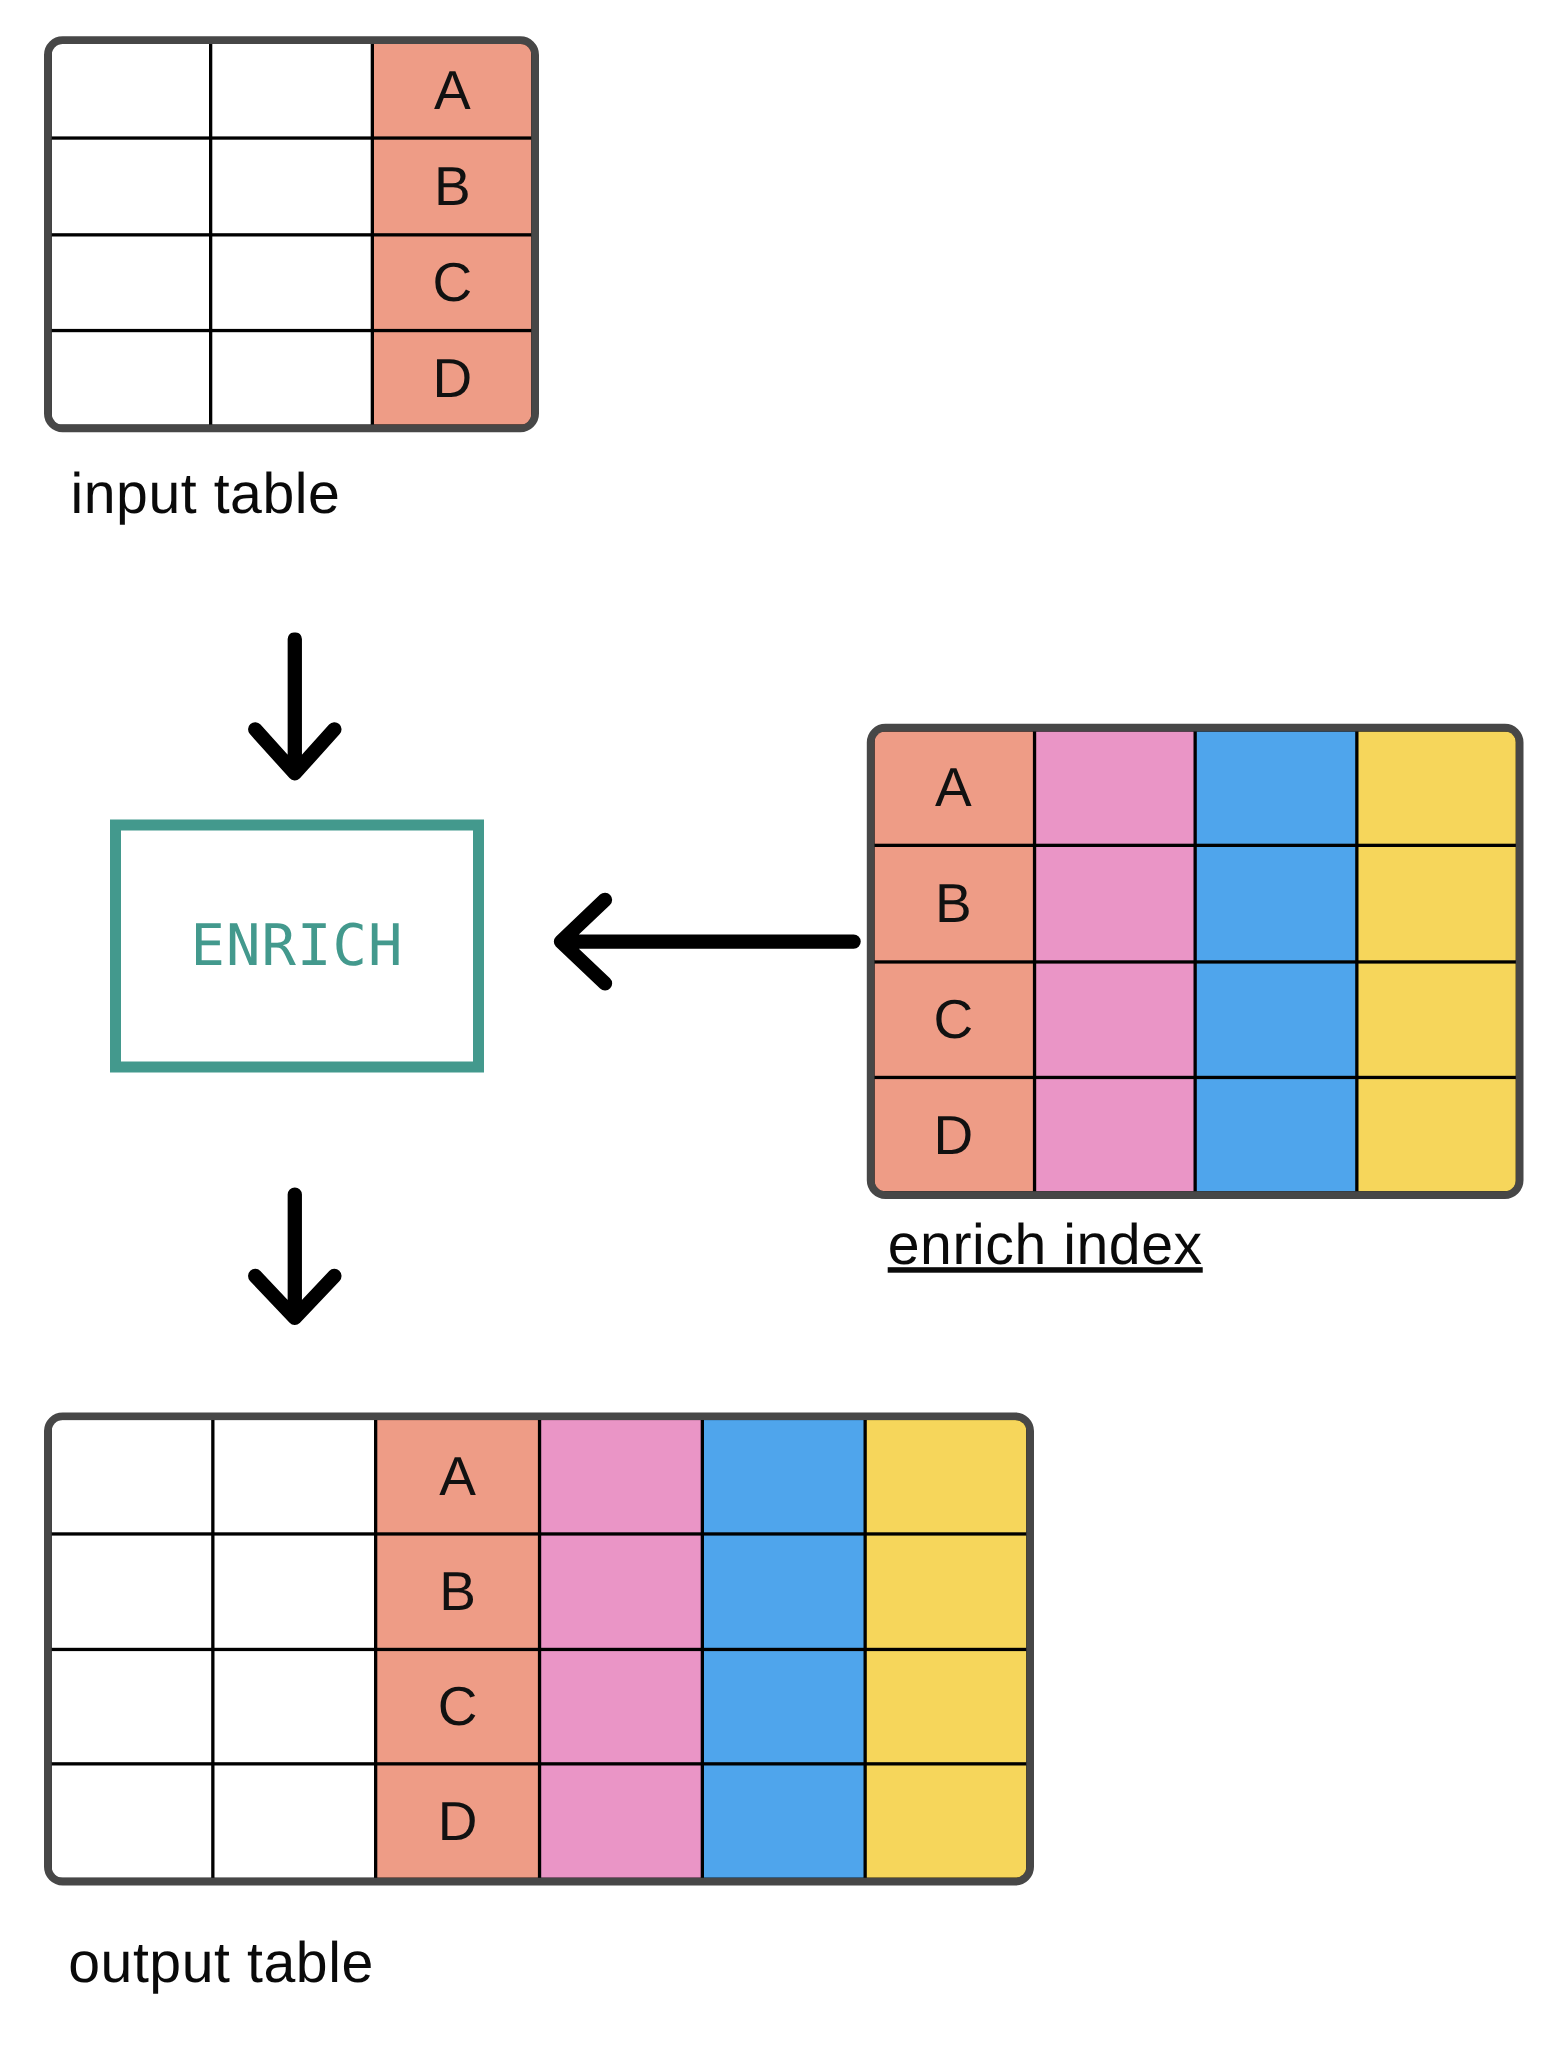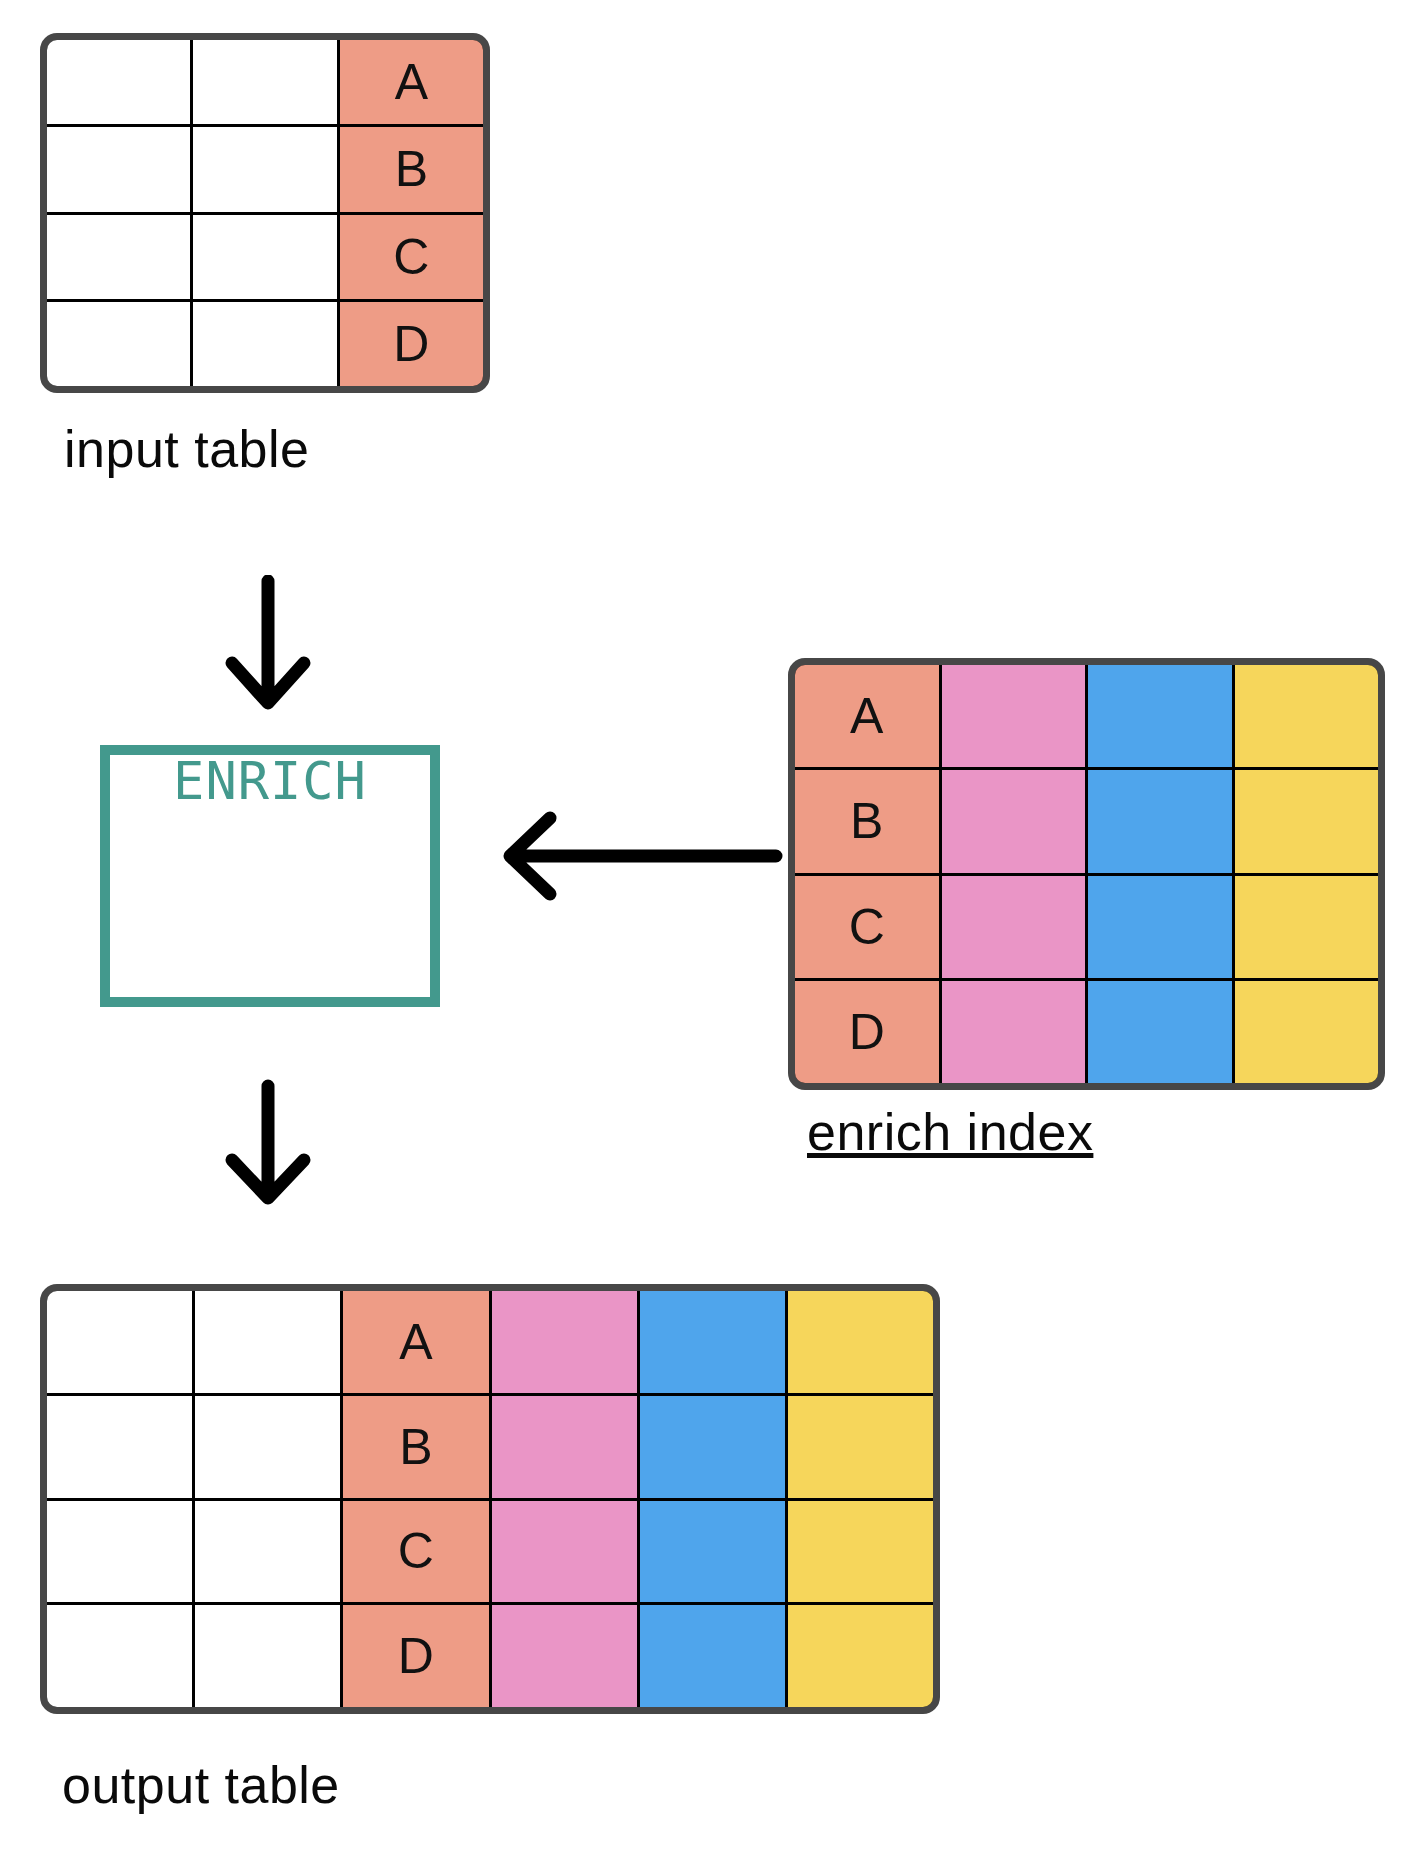--- a/index.html
+++ b/index.html
@@ -46,26 +46,26 @@
     letter-spacing:0.5px;
     white-space:nowrap;
   }
   #input-label{left:64px;top:420px;}
   #enrich-label{left:807px;top:1103px;text-decoration:underline;}
   #output-label{left:62px;top:1756px;}
 
   
   #enrich-box{
     position:absolute;
-    left:100px;top:745px;width:340px;height:262px;
+    left:100px;top:745px;width:340px;height:230px;
     box-sizing:border-box;
     border:10px solid var(--teal,#43998D);
     background:#fff;
-    display:flex;flex-direction:column;
-    align-items:center;
+    display:flex;flex-direction:row;
+    align-items:center;justify-content:center;
     gap:10px;
     color:var(--teal,#43998D);
   }
   #enrich-box .l1{
     font-family:"DejaVu Sans Mono", monospace;
     font-size:52px;line-height:1;letter-spacing:1px;
   }
   #enrich-box .l2{
     font-size:54px;line-height:1;
   }

